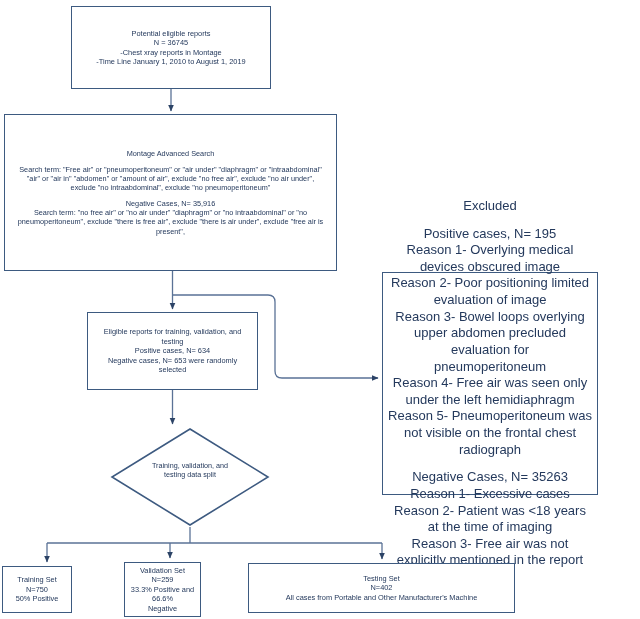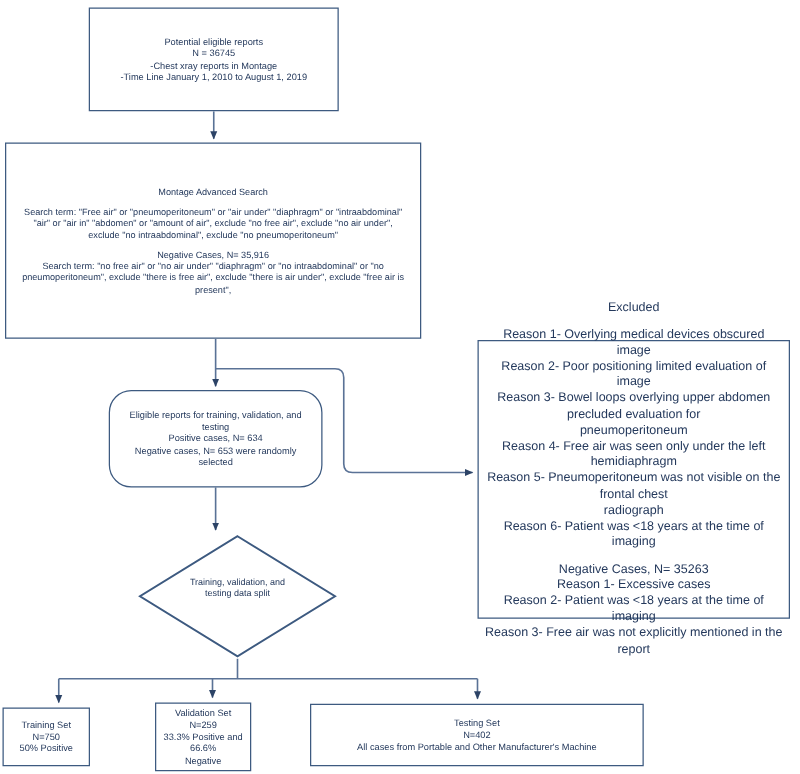--- a/index.html
+++ b/index.html
@@ -24,22 +24,22 @@
     color:#24395c;
     padding:3px 5px;
   }
   .node .inner{width:100%;}
   .ln{display:block;}
   .sp{display:block;height:0.85em;}
 
   
   #node-potential{left:71px;  top:6px;   width:200px; height:83px;  font-size:7.4px;}
   #node-montage{  left:4px;   top:114px; width:333px; height:157px; font-size:7.3px;}
-  #node-eligible{ left:87px;  top:312px; width:171px; height:78px;  font-size:7.4px;border-radius:18px;}
-  #node-excluded{ left:382px; top:272px; width:250px; height:223px; font-size:10px;}
+  #node-eligible{ left:87px;  top:312px; width:171px; height:78px;  font-size:7.4px;}
+  #node-excluded{ left:382px; top:272px; width:216px; height:223px; font-size:13px;}
   #node-training{ left:2px;   top:566px; width:70px;  height:47px;  font-size:7.4px;}
   #node-validation{left:124px;top:562px; width:77px;  height:55px;  font-size:7.4px;}
   #node-testing{  left:248px; top:563px; width:267px; height:50px;  font-size:7.4px;}
 
   
   #node-diamond{
     position:absolute;left:110px;top:427px;width:160px;height:100px;
   }
   #node-diamond .dmd{
     position:absolute;left:0;top:0;width:100%;height:100%;
@@ -120,28 +120,28 @@
       <span class="ln">Positive cases, N= 634</span>
       <span class="ln">Negative cases, N= 653 were randomly</span>
       <span class="ln">selected</span>
     </div>
   </div>
 
   <div class="node" id="node-excluded">
     <div class="inner">
       <span class="ln">Excluded</span>
       <span class="sp"></span>
+      <span class="ln">Positive cases, N= 195</span>
       <span class="ln">Reason 1- Overlying medical devices obscured image</span>
       <span class="ln">Reason 2- Poor positioning limited evaluation of image</span>
       <span class="ln">Reason 3- Bowel loops overlying upper abdomen precluded evaluation for</span>
       <span class="ln">pneumoperitoneum</span>
       <span class="ln">Reason 4- Free air was seen only under the left hemidiaphragm</span>
       <span class="ln">Reason 5- Pneumoperitoneum was not visible on the frontal chest</span>
       <span class="ln">radiograph</span>
-      <span class="ln">Reason 6- Patient was &lt;18 years at the time of imaging</span>
       <span class="sp"></span>
       <span class="ln">Negative Cases, N= 35263</span>
       <span class="ln">Reason 1- Excessive cases</span>
       <span class="ln">Reason 2- Patient was &lt;18 years at the time of imaging</span>
       <span class="ln">Reason 3- Free air was not explicitly mentioned in the report</span>
     </div>
   </div>
 
   <div id="node-diamond">
     <svg class="dmd" viewBox="0 0 160 100">

